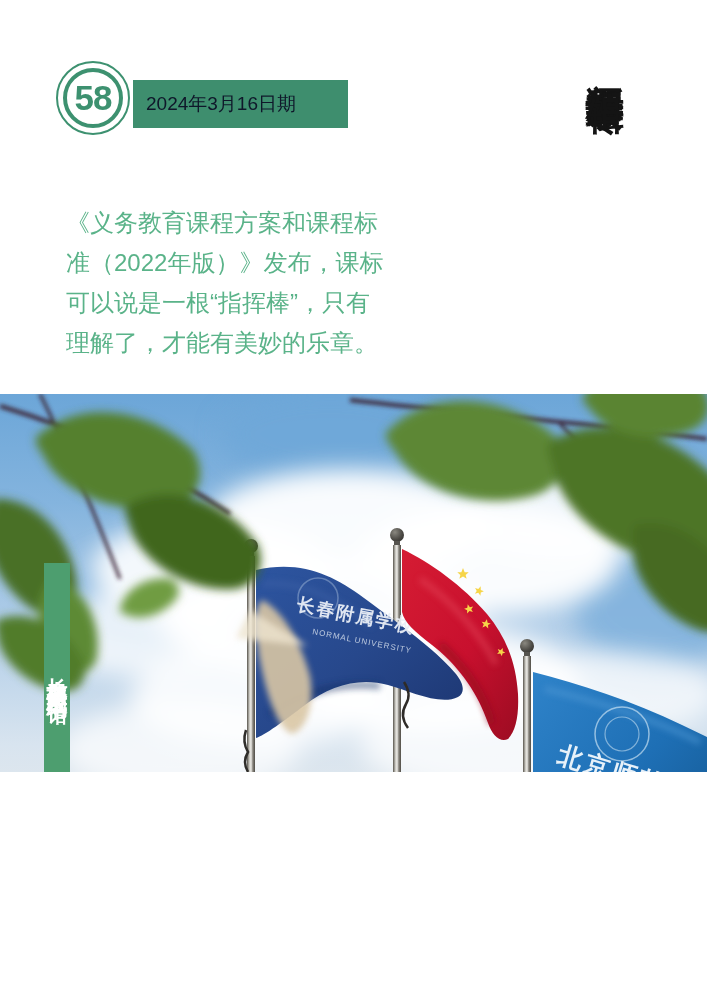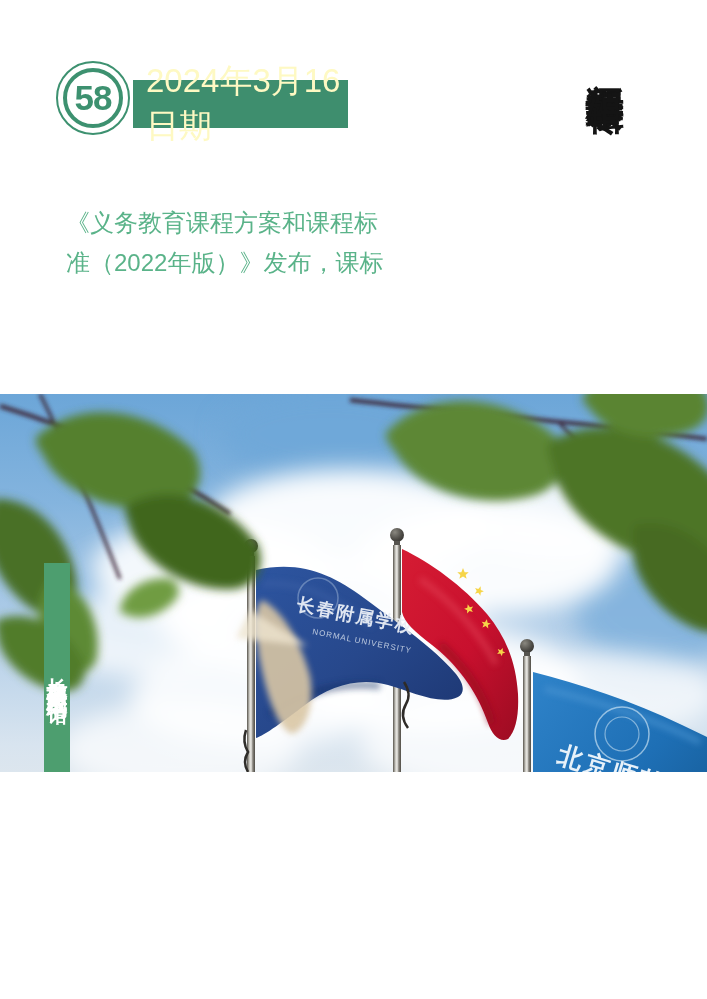--- a/index.html
+++ b/index.html
@@ -8,21 +8,21 @@
 
   
   .issue-circle { position:absolute; left:56px; top:61px; width:74px; height:74px;
     border-radius:50%; border:2px solid #3d9170; display:flex; align-items:center; justify-content:center; }
   .issue-circle-inner { width:60px; height:60px; border-radius:50%; border:4px solid #3d9170;
     display:flex; align-items:center; justify-content:center; }
   .issue-number { font-size:35px; font-weight:bold; color:#3d9170; letter-spacing:-1px; }
 
   
   .date-banner { position:absolute; left:133px; top:80px; width:215px; height:48px;
-    background:#3e8e6e; color:#fef9c3; font-size:33px; display:flex; align-items:center;
+    background:#3e8e6e; color:#0f172a; font-size:19px; display:flex; align-items:center;
     padding-left:13px; }
 
   
   .intro { position:absolute; left:66px; top:203px; color:#5ab389; font-size:24px;
     line-height:40px; white-space:nowrap; }
 
   
   .side-title { position:absolute; left:579px; top:54px; writing-mode:vertical-rl;
     text-orientation:upright; font-size:38px; font-weight:bold; color:#141414; letter-spacing:2px; }
 
@@ -49,20 +49,22 @@
 
   <div class="date-banner">
     <span>2024年3月16日期</span>
   </div>
 
   <div class="side-title">新课标解读专辑</div>
 
   <div class="intro">
     <div class="intro-line">《义务教育课程方案和课程标</div>
     <div class="intro-line">准（2022年版）》发布，课标</div>
+    <div class="intro-line">可以说是一根“指挥棒”，只有</div>
+    <div class="intro-line">理解了，才能有美妙的乐章。</div>
   </div>
 
   <div class="photo">
     <svg width="707" height="605" viewBox="0 0 707 605" xmlns="http://www.w3.org/2000/svg">
       <defs>
         <linearGradient id="sky" x1="0" y1="0" x2="0" y2="1">
           <stop offset="0" stop-color="#6ca6d8"></stop>
           <stop offset="0.18" stop-color="#84b4de"></stop>
           <stop offset="0.38" stop-color="#b0cde8"></stop>
           <stop offset="0.58" stop-color="#d8e4ef"></stop>

